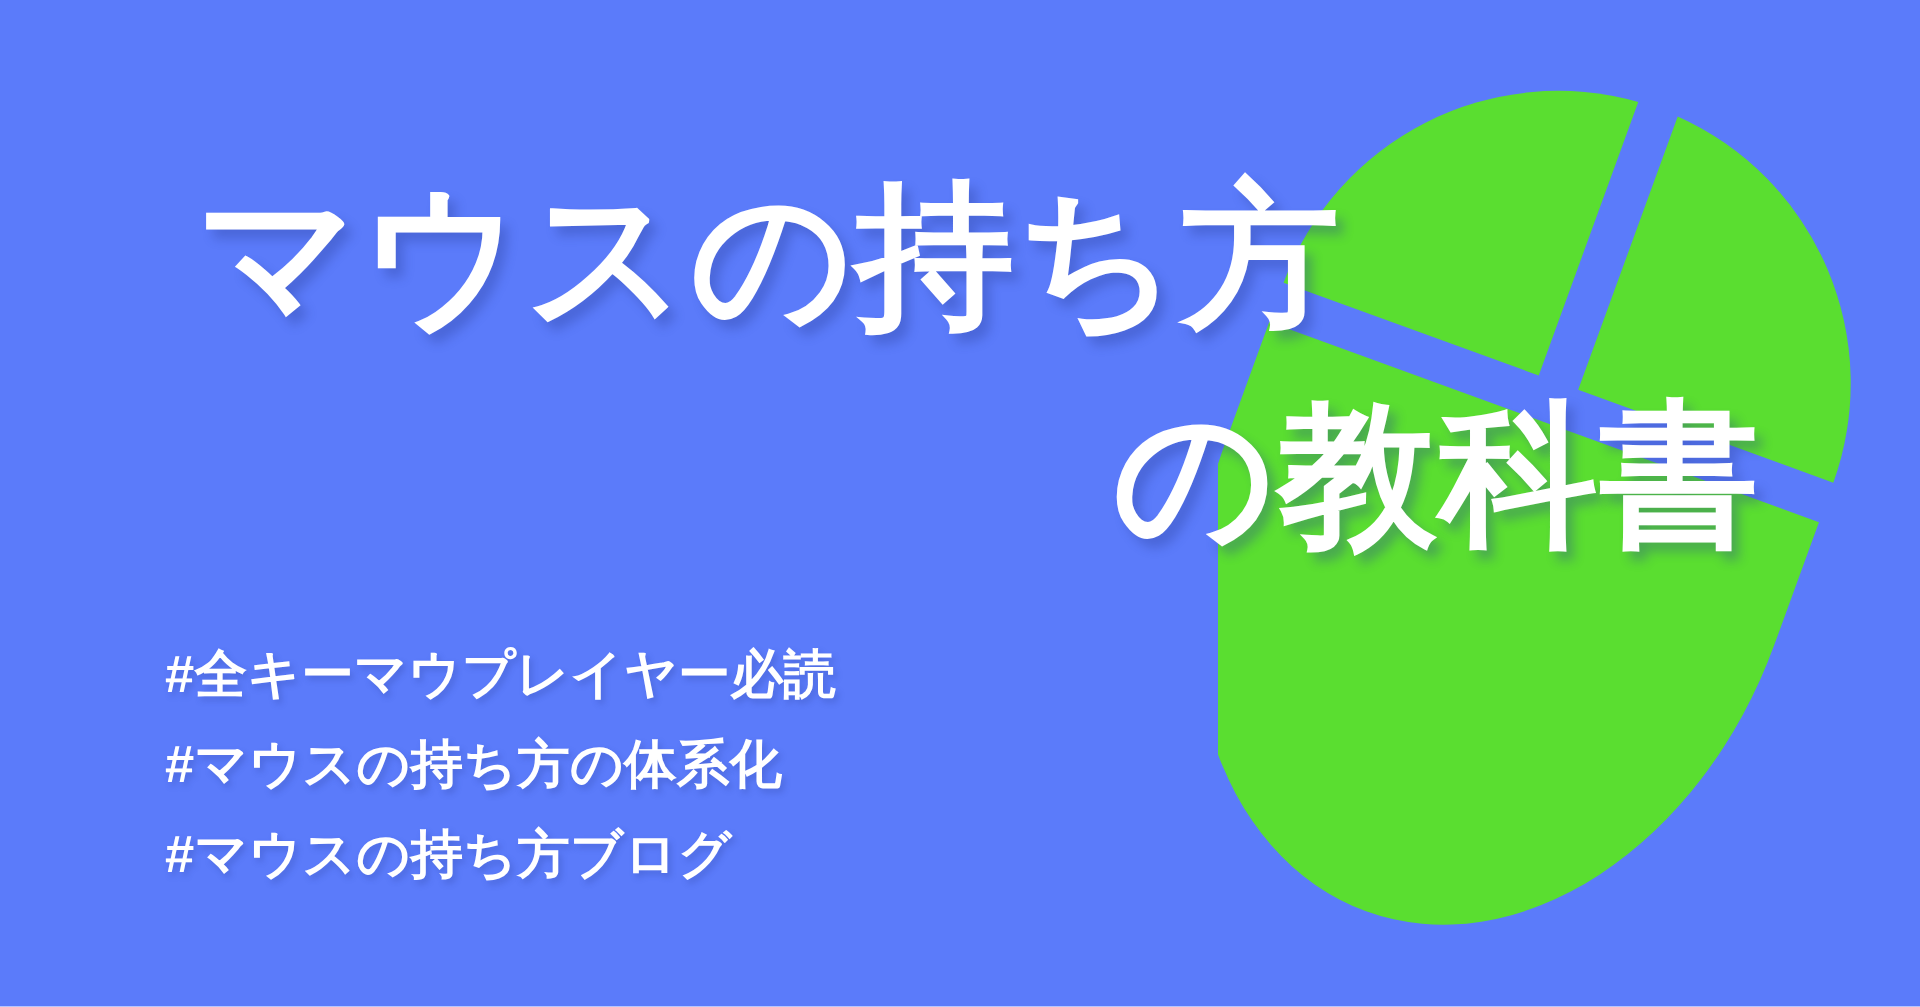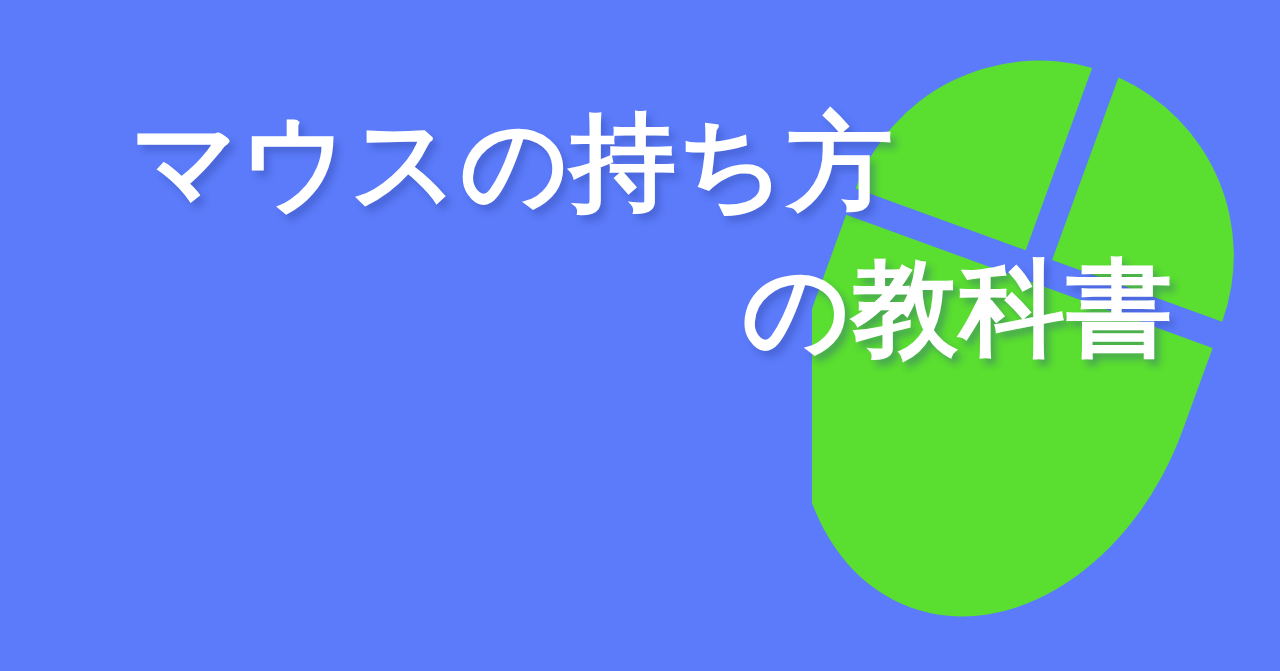--- a/index.html
+++ b/index.html
@@ -8,21 +8,21 @@
     padding: 0;
     background: #ffffff;
   }
 
   #banner {
     position: relative;
     width: 1280px;
     height: 671px;
     overflow: hidden;
     background: #5b7bfa;
-    font-family: Liberation Mono, monospace;
+    font-family: Liberation Sans, sans-serif;
     -webkit-font-smoothing: antialiased;
   }
 
   
   #mouse-graphic {
     position: absolute;
     left: 812px;
     top: 38px;
     width: 430px;
     height: 580px;
@@ -103,14 +103,19 @@
                L 410 330
                A 195 260 0 0 1 20 330
                Z"></path>
     </g>
   </svg>
 
   <h1 class="headline" id="title-line-1">マウスの持ち方</h1>
 
   <h1 class="headline" id="title-line-2">の教科書</h1>
 
+  <ul id="hashtag-list">
+    <li>#全キーマウプレイヤー必読</li>
+    <li>#マウスの持ち方の体系化</li>
+    <li>#マウスの持ち方ブログ</li>
+  </ul>
 
 </div>
 
 </body></html>

